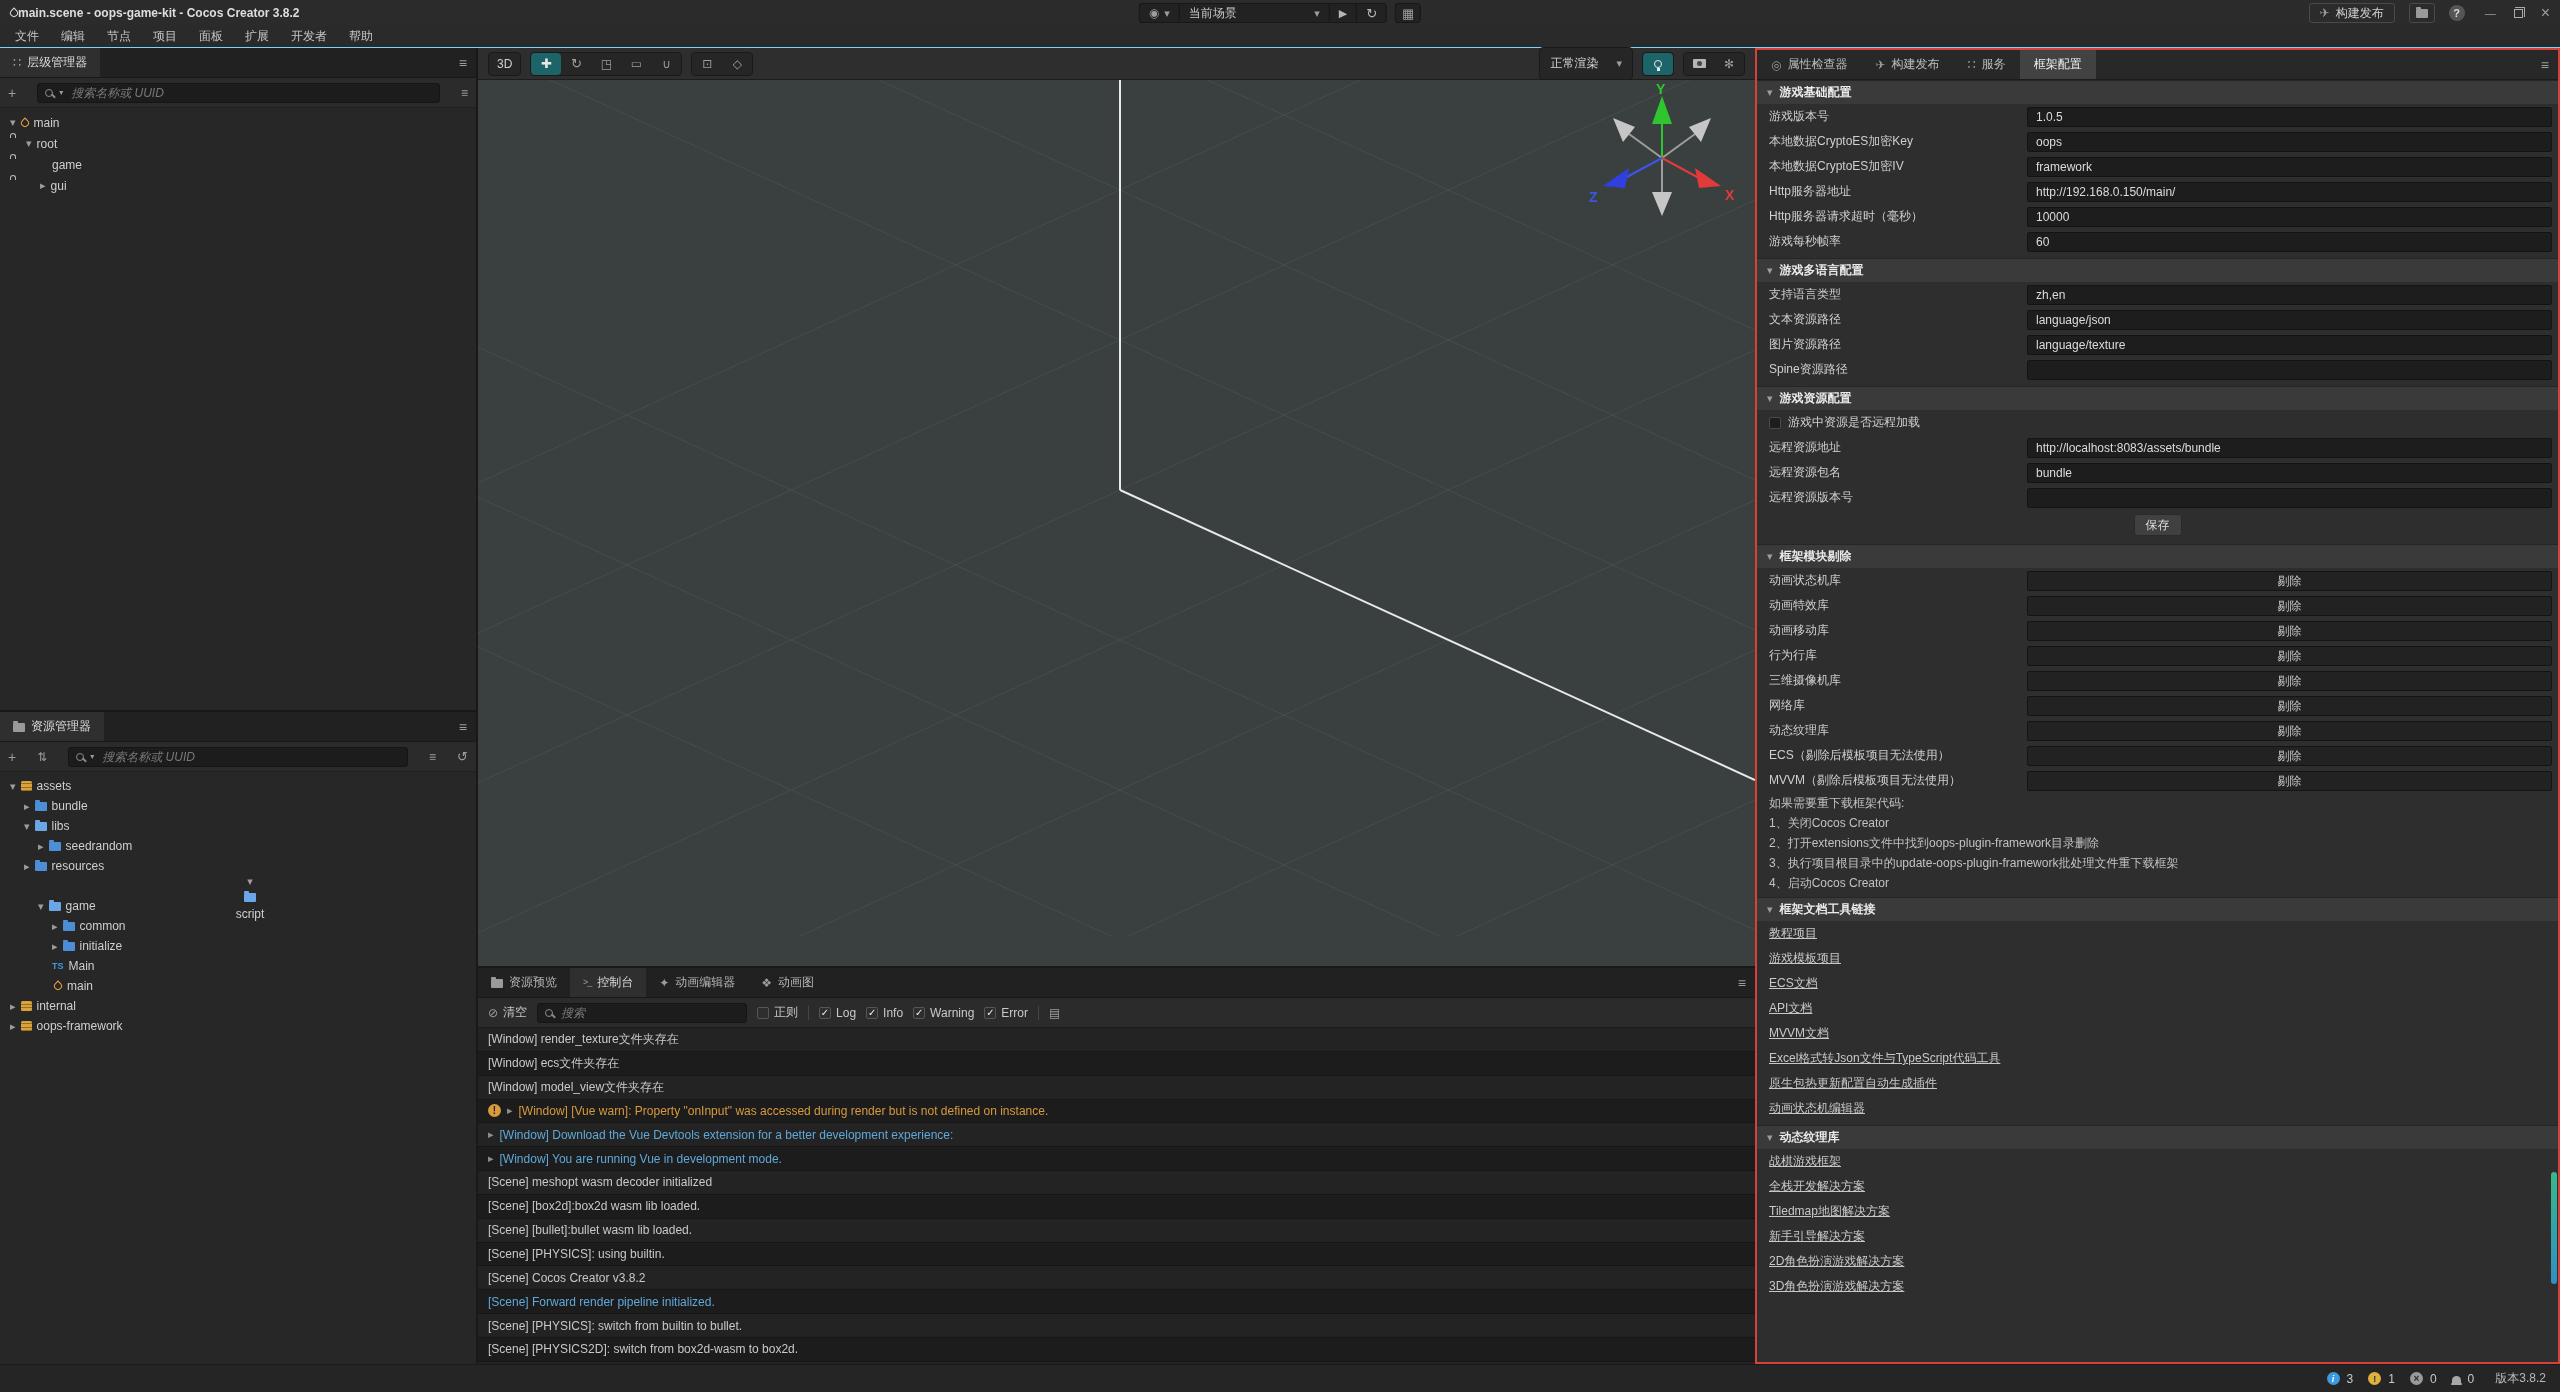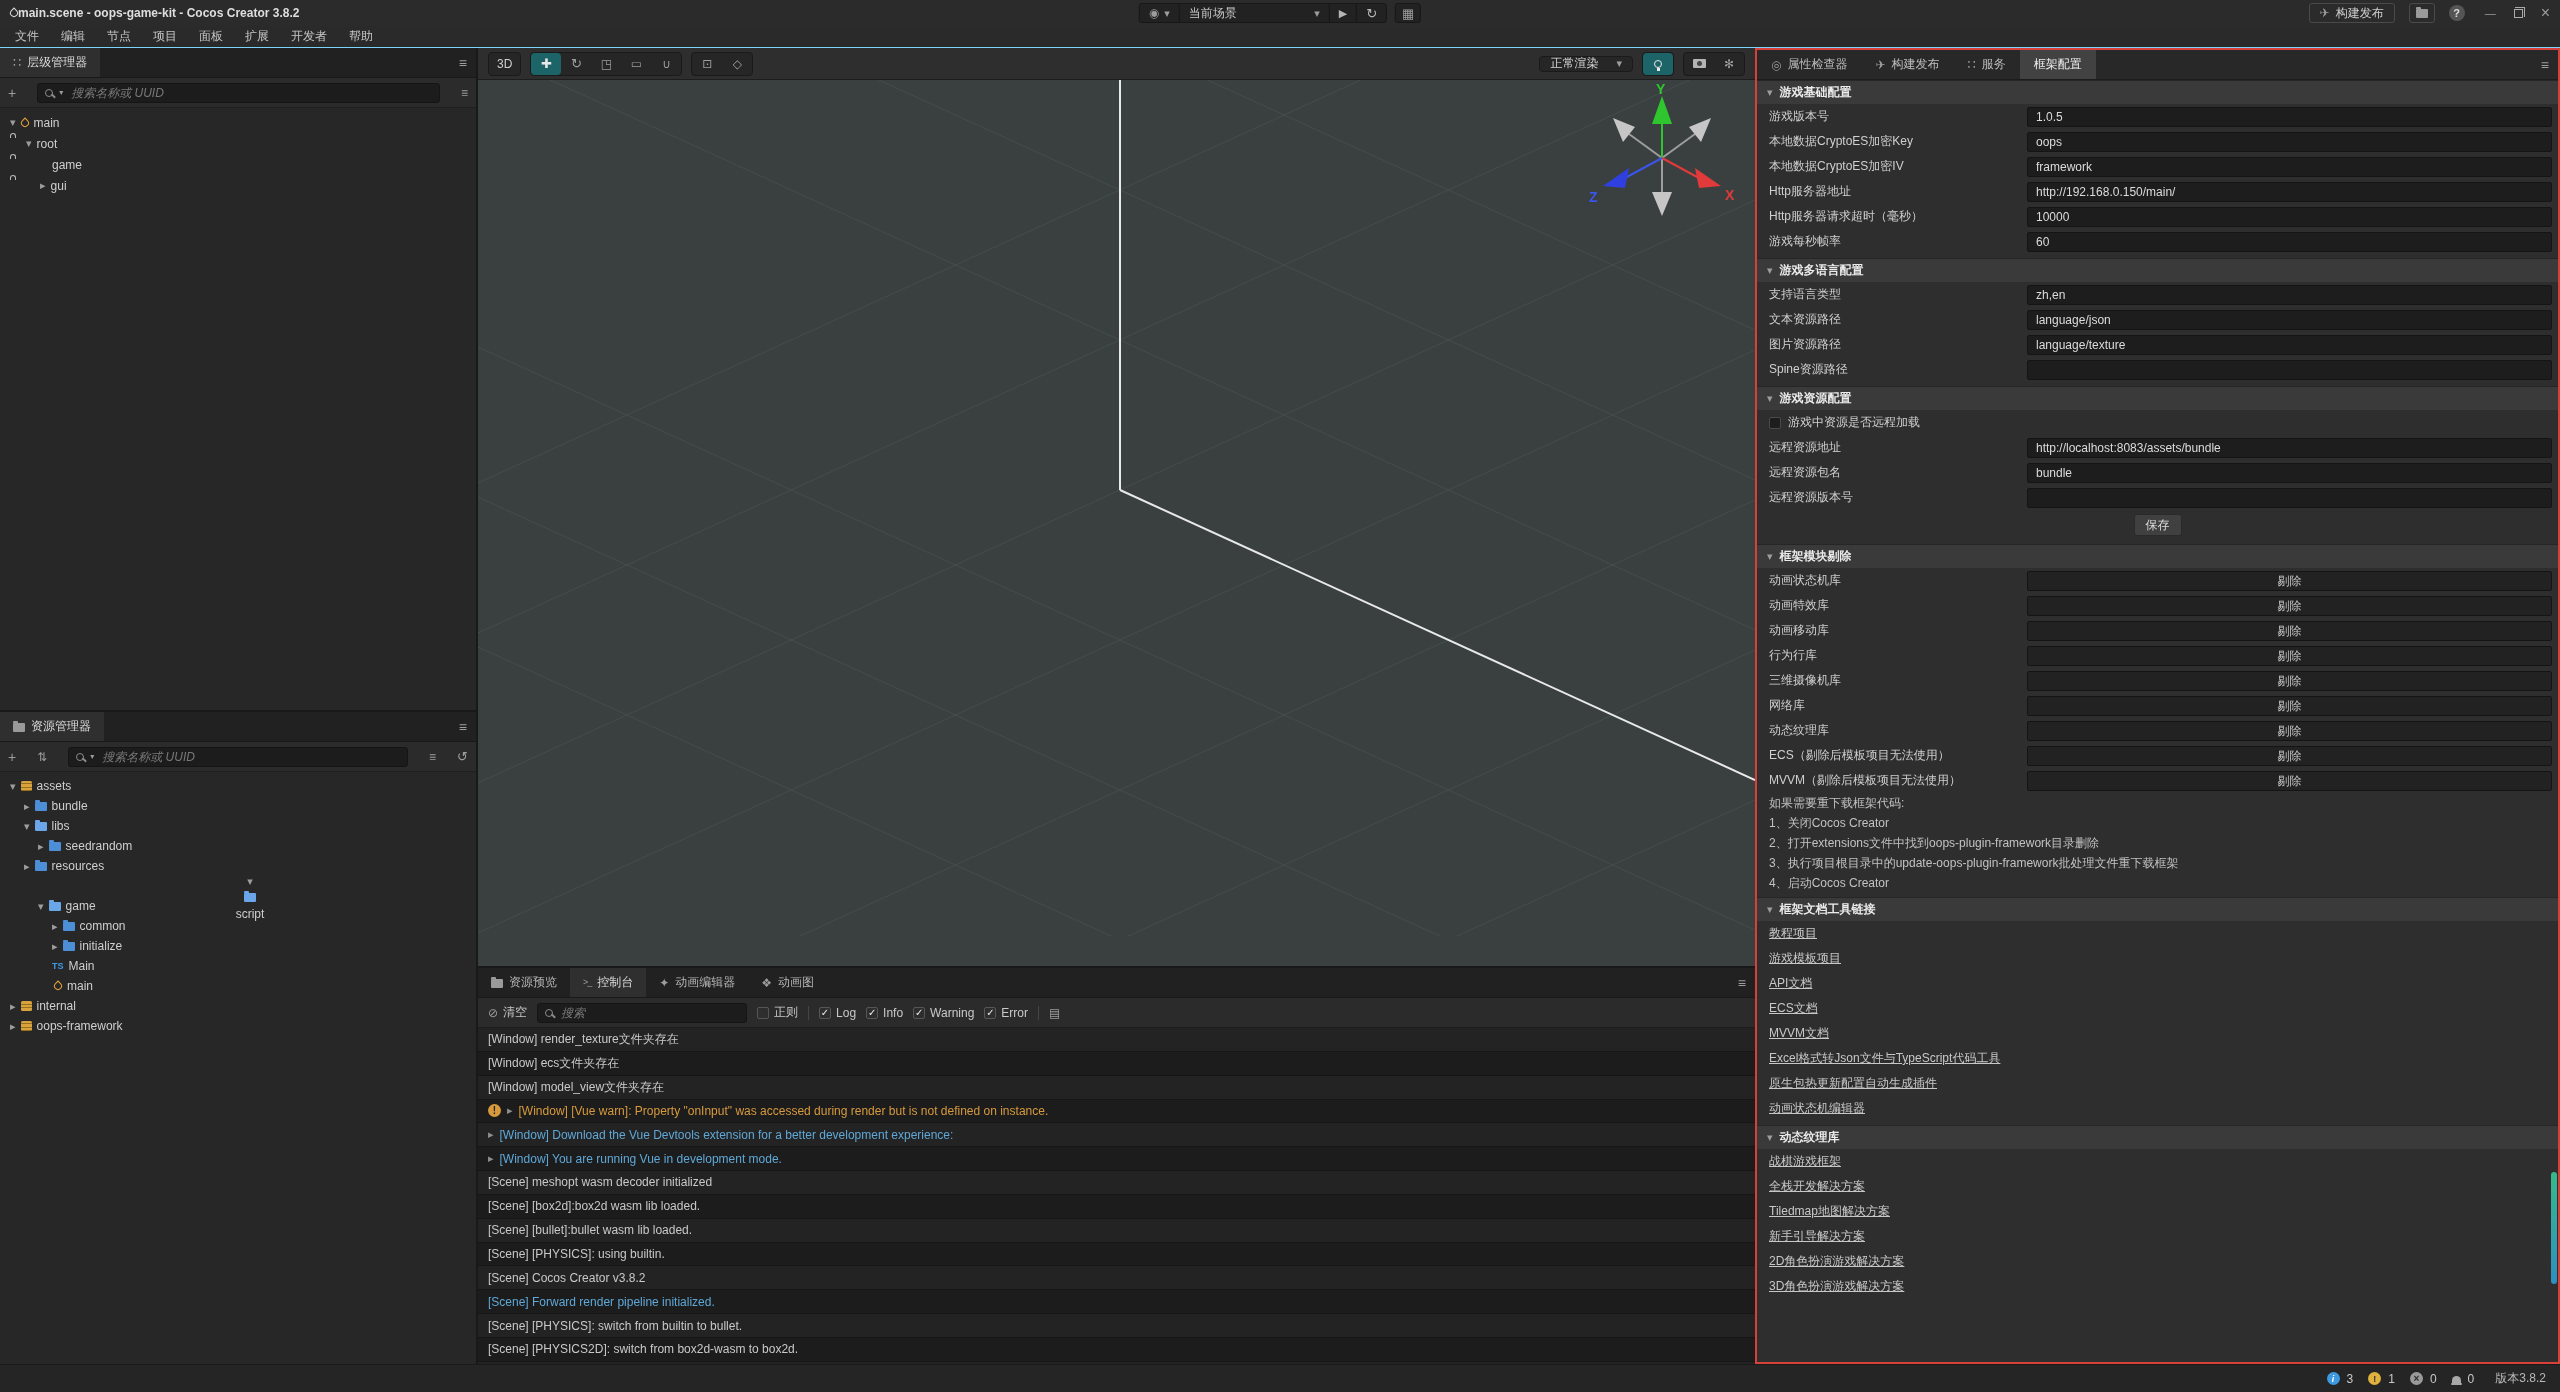--- a/index.html
+++ b/index.html
@@ -102,21 +102,21 @@
 
   
   .center-col{position:absolute;left:478px;top:48px;width:1277px;bottom:28px;display:flex;flex-direction:column;}
   .scene-panel{height:920px;display:flex;flex-direction:column;flex:none;border-bottom:2px solid #191919;}
   .scene-toolbar{height:32px;background:#2e2e2e;border-bottom:1px solid #1d1d1d;display:flex;align-items:center;gap:9px;padding:0 10px;flex:none;}
   .stool-group{display:flex;align-items:center;height:24px;background:#262626;border:1px solid #1a1a1a;border-radius:4px;}
   .stool-btn{width:30px;height:100%;display:flex;align-items:center;justify-content:center;cursor:pointer;border-radius:4px;}
   .stool-btn.active{background:#1c6468;}
   .mode3d{padding:0 8px;color:#cfcfcf;}
   .scene-right{margin-left:auto;display:flex;align-items:center;gap:9px;}
-  .dd{display:flex;align-items:center;gap:18px;height:16px;padding:0 10px;background:#262626;border:1px solid #1a1a1a;border-radius:4px;color:#d5d5d5;cursor:pointer;}
+  .dd{display:flex;align-items:center;gap:18px;height:33px;padding:0 10px;background:#262626;border:1px solid #1a1a1a;border-radius:4px;color:#d5d5d5;cursor:pointer;}
   .viewport{flex:1;position:relative;background:#3a4040;overflow:hidden;}
   .viewport svg{position:absolute;}
 
   
   .console-panel{flex:1;display:flex;flex-direction:column;min-height:0;background:#232323;}
   .ctoolbar{height:30px;background:#2b2b2b;border-bottom:1px solid #1d1d1d;display:flex;align-items:center;gap:10px;padding:0 10px;flex:none;}
   .clear-btn{display:flex;align-items:center;gap:5px;color:#c5c5c5;cursor:pointer;}
   .csearch{width:210px;height:20px;background:#1c1c1c;border:1px solid #151515;border-radius:3px;display:flex;align-items:center;gap:6px;padding:0 7px;}
   .csearch input{flex:1;background:transparent;border:none;outline:none;color:#bbb;font-style:italic;font-size:12px;min-width:0;font-family:inherit;}
   .csearch input::placeholder{color:#787878;font-style:italic;}
@@ -743,24 +743,24 @@
         <span class="ic i-caret-d"></span>
         <span>框架文档工具链接</span>
       </div>
       <div class="link-row">
           <a>教程项目</a>
         </div>
       <div class="link-row">
           <a>游戏模板项目</a>
         </div>
       <div class="link-row">
+          <a>ECS文档</a>
+        </div>
+      <div class="link-row">
           <a>API文档</a>
-        </div>
-      <div class="link-row">
-          <a>ECS文档</a>
         </div>
       <div class="link-row">
           <a>MVVM文档</a>
         </div>
       <div class="link-row">
           <a>Excel格式转Json文件与TypeScript代码工具</a>
         </div>
       <div class="link-row">
           <a>原生包热更新配置自动生成插件</a>
         </div>

